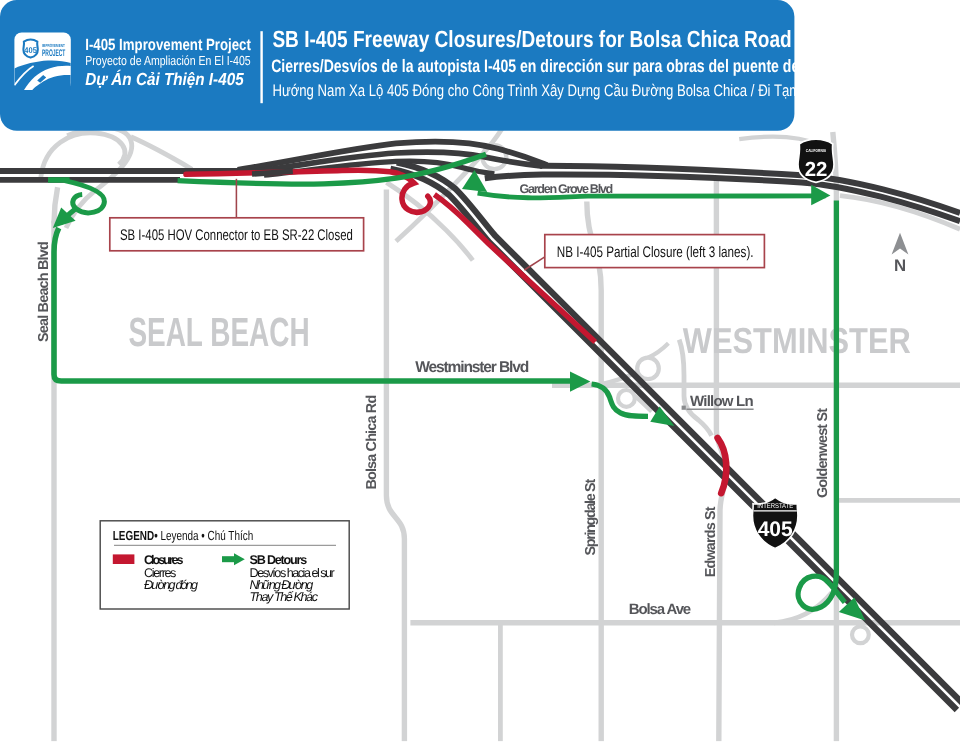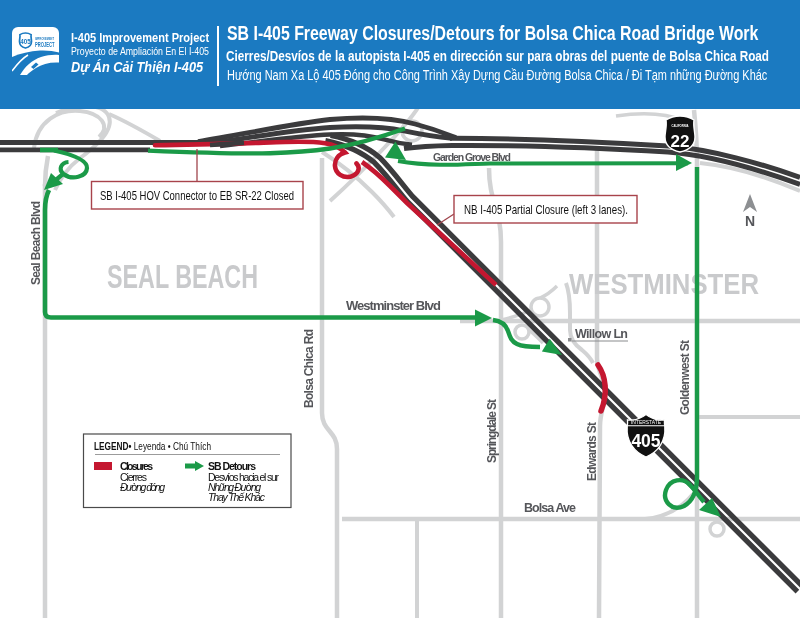--- a/index.html
+++ b/index.html
@@ -1,19 +1,19 @@
 <!DOCTYPE html>
 <html><head>
 <meta charset="utf-8">
 <style>
   html,body{margin:0;padding:0;}
   body{width:800px;height:618px;overflow:hidden;background:#fff;
        font-family:"Liberation Sans", sans-serif;}
   .page{position:relative;width:800px;height:618px;background:#fff;}
-  .hdr{position:absolute;left:0;top:0;width:800px;height:109px;background:#1b7ac1;color:#fff;}
+  .hdr{position:absolute;left:0;top:0;width:662px;height:109px;background:#1b7ac1;color:#fff;border-radius:14px;}
   .logo{position:absolute;left:12px;top:27px;width:47px;height:48px;background:#fff;border-radius:6px;}
   .hdr div{white-space:nowrap;transform-origin:0 0;line-height:1;}
   .h1a{position:absolute;left:71px;top:31px;font-size:13.5px;font-weight:700;transform:scaleX(0.818);}
   .h1b{position:absolute;left:71px;top:46px;font-size:11px;transform:scaleX(0.80);}
   .h1c{position:absolute;left:71px;top:59.5px;font-size:14.5px;font-weight:700;font-style:italic;transform:scaleX(0.877);}
   .vdiv{position:absolute;left:217px;top:26px;width:2px;height:60px;background:#ffffff;}
   .t1{position:absolute;left:227px;top:23.5px;font-size:19.5px;font-weight:700;transform:scaleX(0.815);}
   .t2{position:absolute;left:226px;top:48px;font-size:15px;font-weight:700;transform:scaleX(0.782);}
   .t3{position:absolute;left:227px;top:68.5px;font-size:13.8px;transform:scaleX(0.794);}
   svg text{font-family:"Liberation Sans", sans-serif;}

